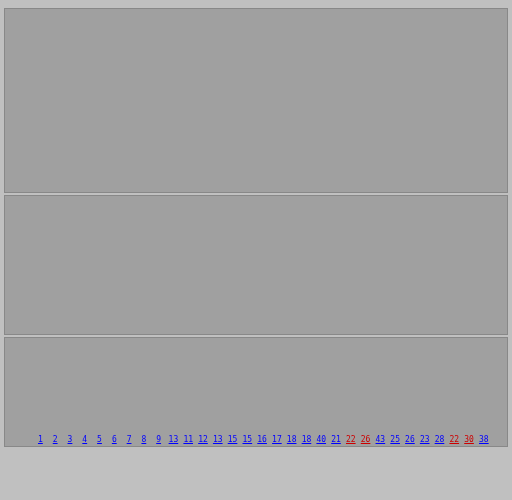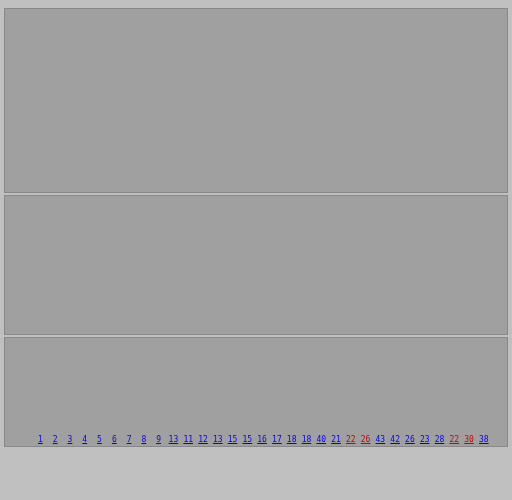--- a/index.html
+++ b/index.html
@@ -566,21 +566,21 @@
           <span class="x-label">15</span>
           <span class="x-label">16</span>
           <span class="x-label">17</span>
           <span class="x-label">18</span>
           <span class="x-label">18</span>
           <span class="x-label">40</span>
           <span class="x-label">21</span>
           <span class="x-label red">22</span>
           <span class="x-label red">26</span>
           <span class="x-label">43</span>
-          <span class="x-label">42</span>
+          <span class="x-label">25</span>
           <span class="x-label">26</span>
           <span class="x-label">23</span>
           <span class="x-label">28</span>
           <span class="x-label red">22</span>
           <span class="x-label red">30</span>
           <span class="x-label">38</span>
         </div>
     </div>
 
   </div>

